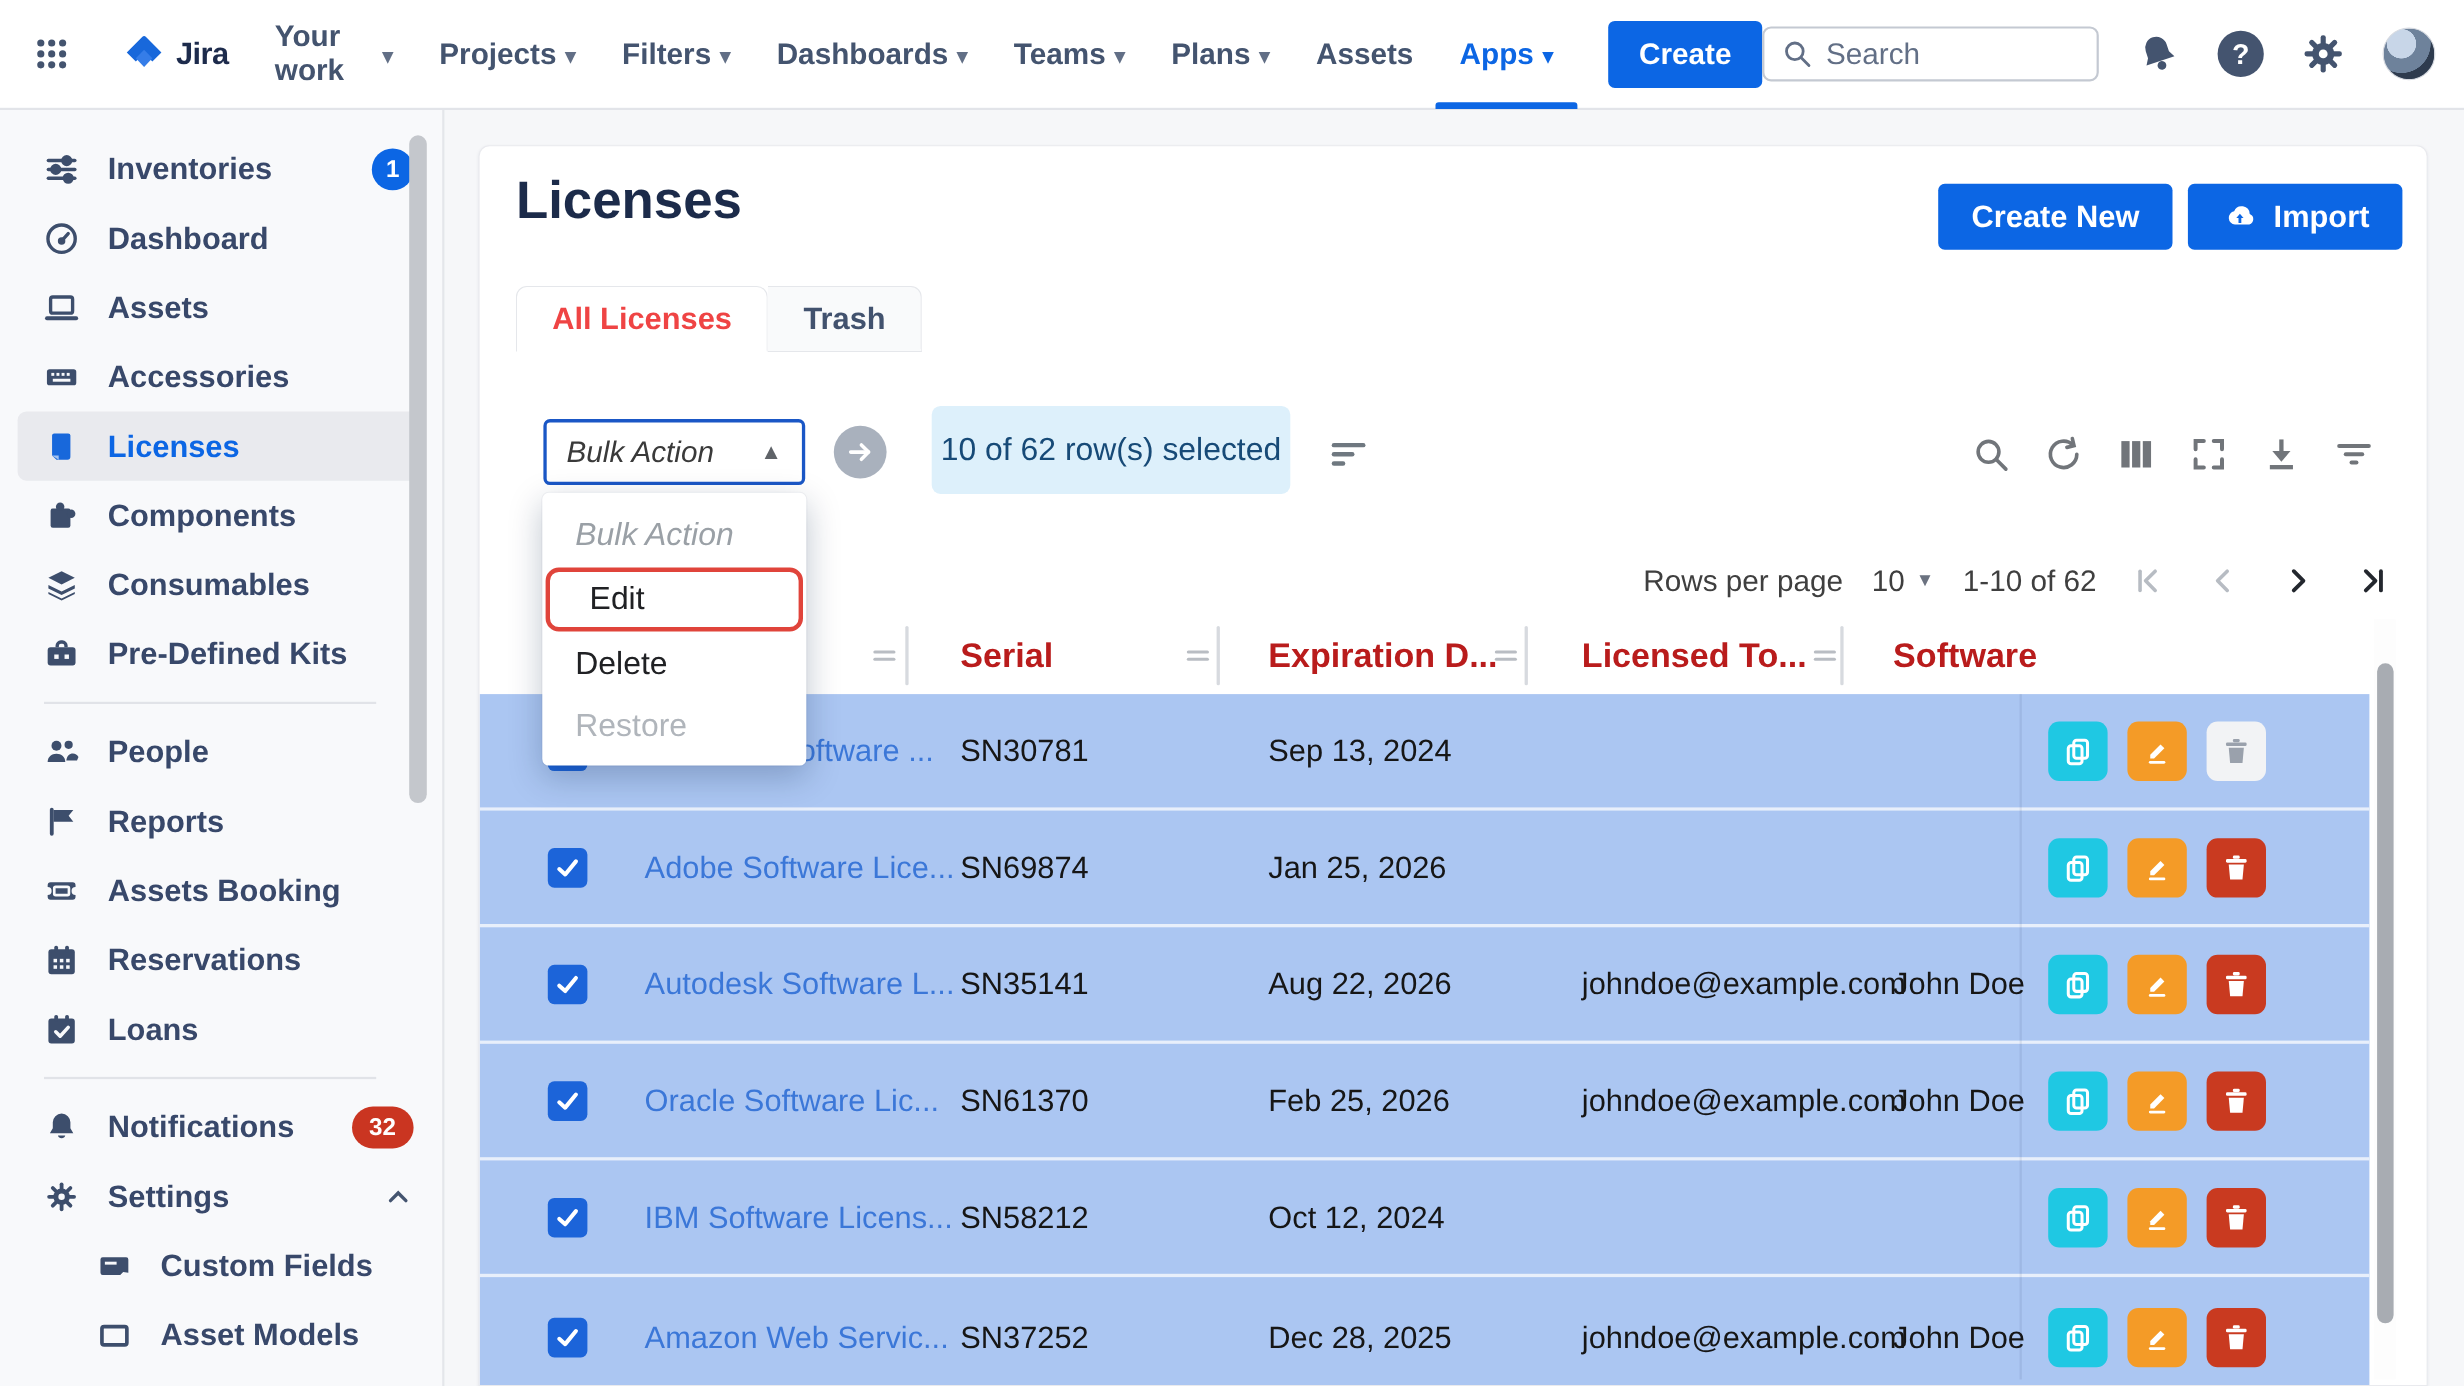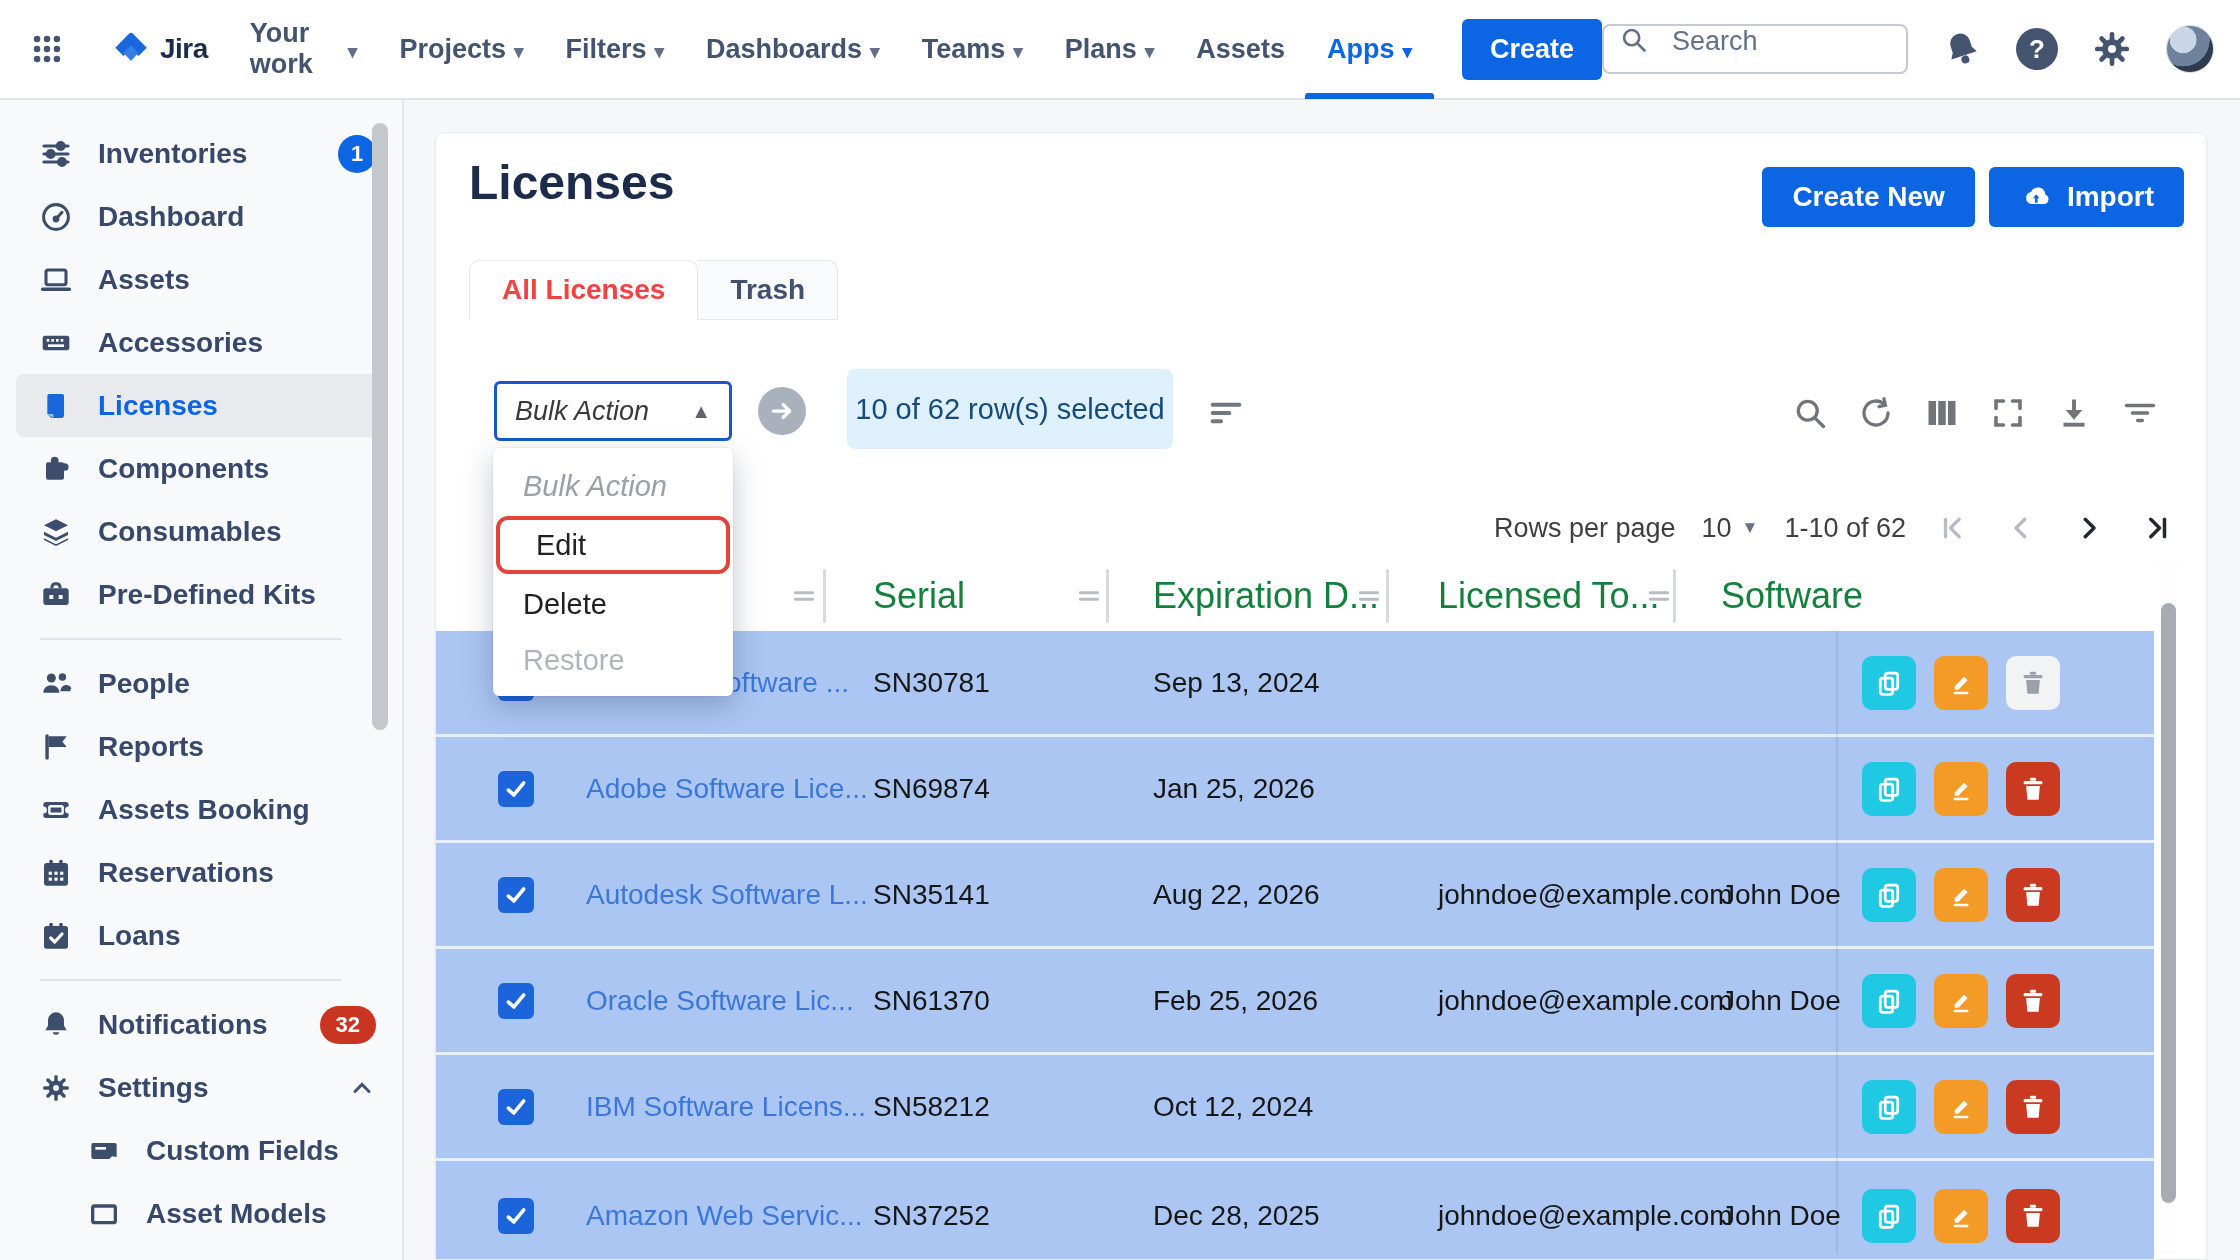--- a/index.html
+++ b/index.html
@@ -18,21 +18,21 @@
     font-weight:600; color:#44546F; height:100px; cursor:default; }
   .nav-item .caret { font-size:19px; color:#626F86; padding-top:4px; }
   .nav-item.active { color:#0C66E4; }
   .nav-item.active .caret { color:#0C66E4; }
   .nav-item.active::after { content:""; position:absolute; left:-22px; right:-22px; bottom:0;
     height:6px; background:#0C66E4; border-radius:3px 3px 0 0; }
   .create-btn { background:#0C66E4; color:#fff; font-size:27px; font-weight:600; border:none;
     border-radius:6px; padding:15px 28px; margin-left:8px; cursor:pointer; }
   .nav-right { margin-left:auto; display:flex; align-items:center; gap:34px; }
   .searchbox { width:306px; height:50px; border:2px solid #C4C9D2; border-radius:8px;
-    display:flex; align-items:flex-start; gap:24px; padding:0 16px; color:#626F86; background:#fff; }
+    display:flex; align-items:center; gap:12px; padding:0 16px; color:#626F86; background:#fff; }
   .searchbox input { border:none; outline:none; font-size:27px; width:200px; color:#44546F;
     font-family:"Liberation Sans",sans-serif; background:transparent; }
   .searchbox input::placeholder { color:#626F86; }
   .nav-ico { color:#44546F; }
   .help-circle { width:42px; height:42px; border-radius:50%; background:#44546F; color:#fff;
     font-size:26px; font-weight:700; display:flex; align-items:center; justify-content:center; }
   .avatar { width:48px; height:48px; border-radius:50%;
     background:radial-gradient(circle at 35% 30%, #C8D6E8 0 30%, #6E829B 31% 60%, #2E3B4E 61% 100%); border:1px solid #D5D9E0; }
 
   
@@ -84,22 +84,22 @@
   
   .pager { position:absolute; right:28px; top:374px; display:flex; align-items:center; gap:26px; }
   .pager .plabel { font-size:27px; color:#3F3F3F; }
   .pager .pval { font-size:27px; color:#3F3F3F; display:flex; align-items:center; gap:10px; cursor:pointer; }
   .pval .caret { font-size:17px; color:#6B7280; }
   .pbtn { background:none; border:none; cursor:pointer; padding:6px; color:#23272E; }
   .pbtn.disabled { color:#B7BCC3; }
 
   
   .thead { position:absolute; left:0; top:428px; width:1718px; height:70px; background:#fff; }
-  .th { position:absolute; top:0; height:70px; display:flex; align-items:center; font-size:36px;
-    font-weight:400; color:#15803d; }
+  .th { position:absolute; top:0; height:70px; display:flex; align-items:center; font-size:31px;
+    font-weight:700; color:#b91c1c; }
   .handle { position:absolute; top:22px; color:#B9BDC3; cursor:col-resize; }
   .vdiv { position:absolute; top:8px; width:3px; height:54px; background:#D7DADF; border-radius:2px; }
   .rows { position:absolute; left:0; top:498px; width:1718px; }
   .row { position:relative; width:1718px; height:106px; background:#ABC6F2; border-bottom:3px solid #E8EFFB; }
   .row.last { height:110px; border-bottom:none; }
   .cb { position:absolute; left:62px; top:50%; transform:translateY(-50%); width:36px; height:36px;
     background:#1C64D9; border-radius:6px; display:flex; align-items:center; justify-content:center; cursor:pointer; }
   .cell { position:absolute; top:50%; transform:translateY(-50%); font-size:28px; color:#161616; white-space:nowrap; }
   .cell.name { left:150px; color:#3B77D8; cursor:pointer; }
   .cell.serial { left:437px; } .cell.exp { left:717px; } .cell.licto { left:1002px; } .cell.lic { left:1285px; }

